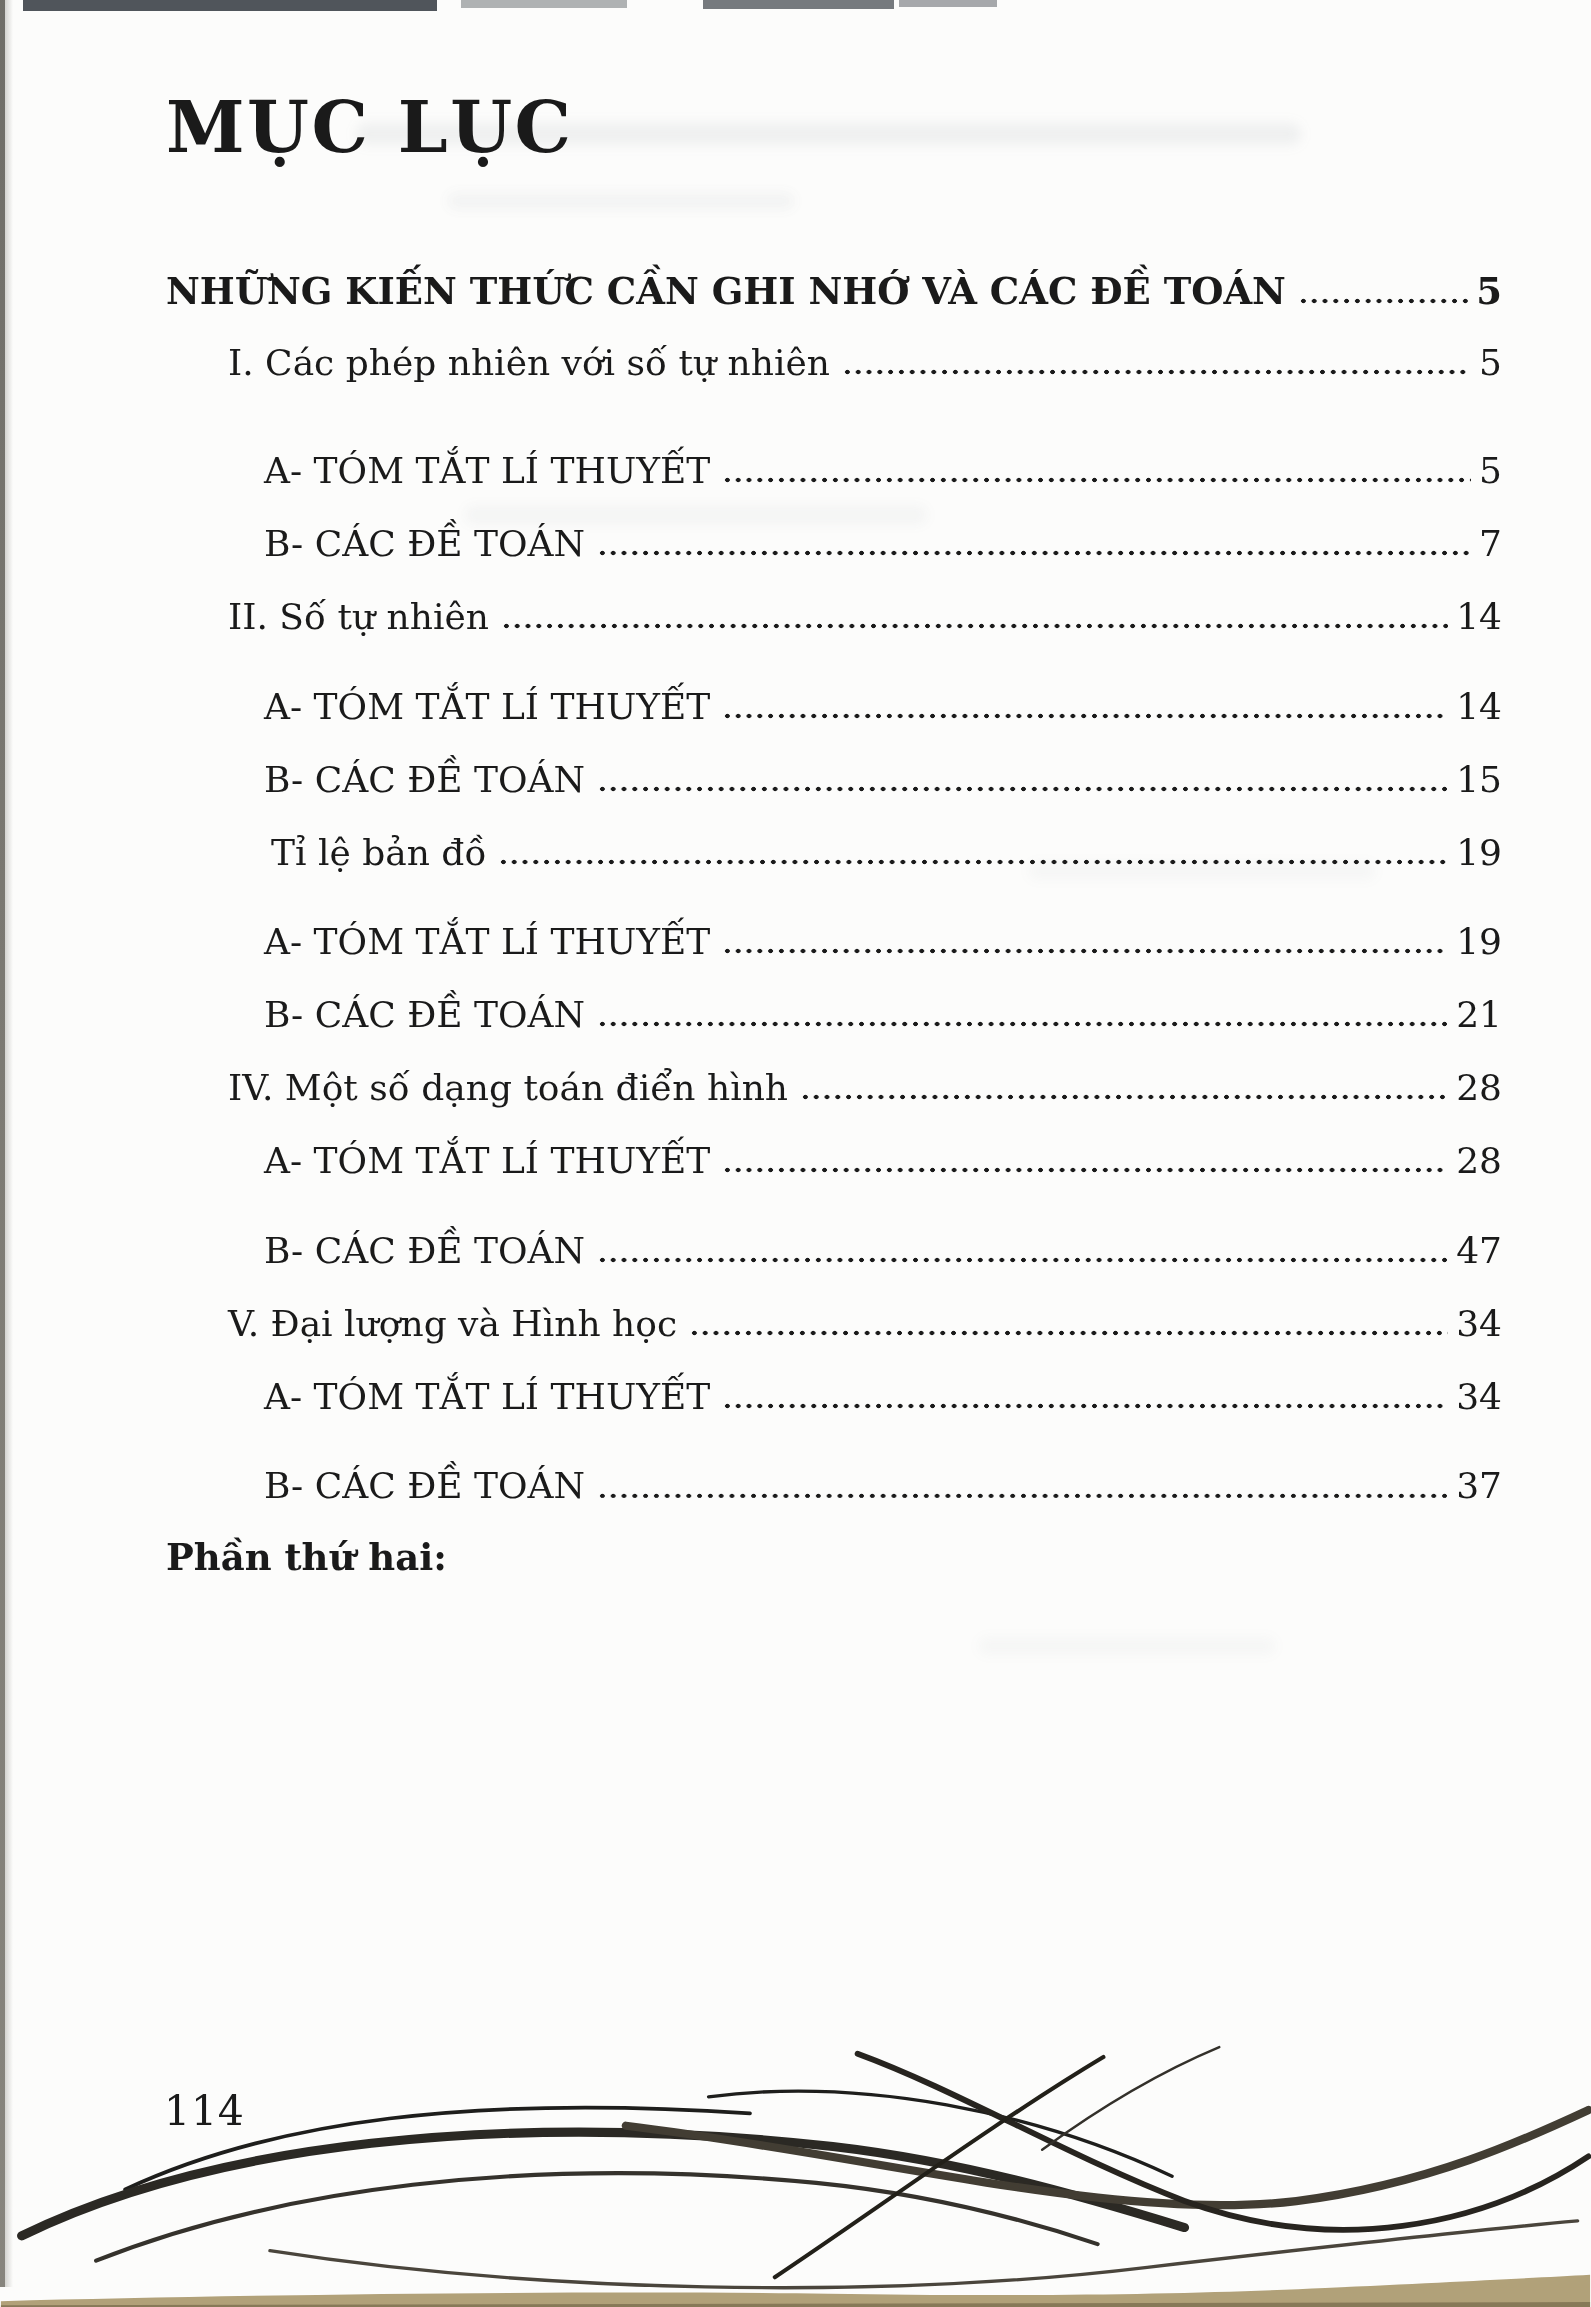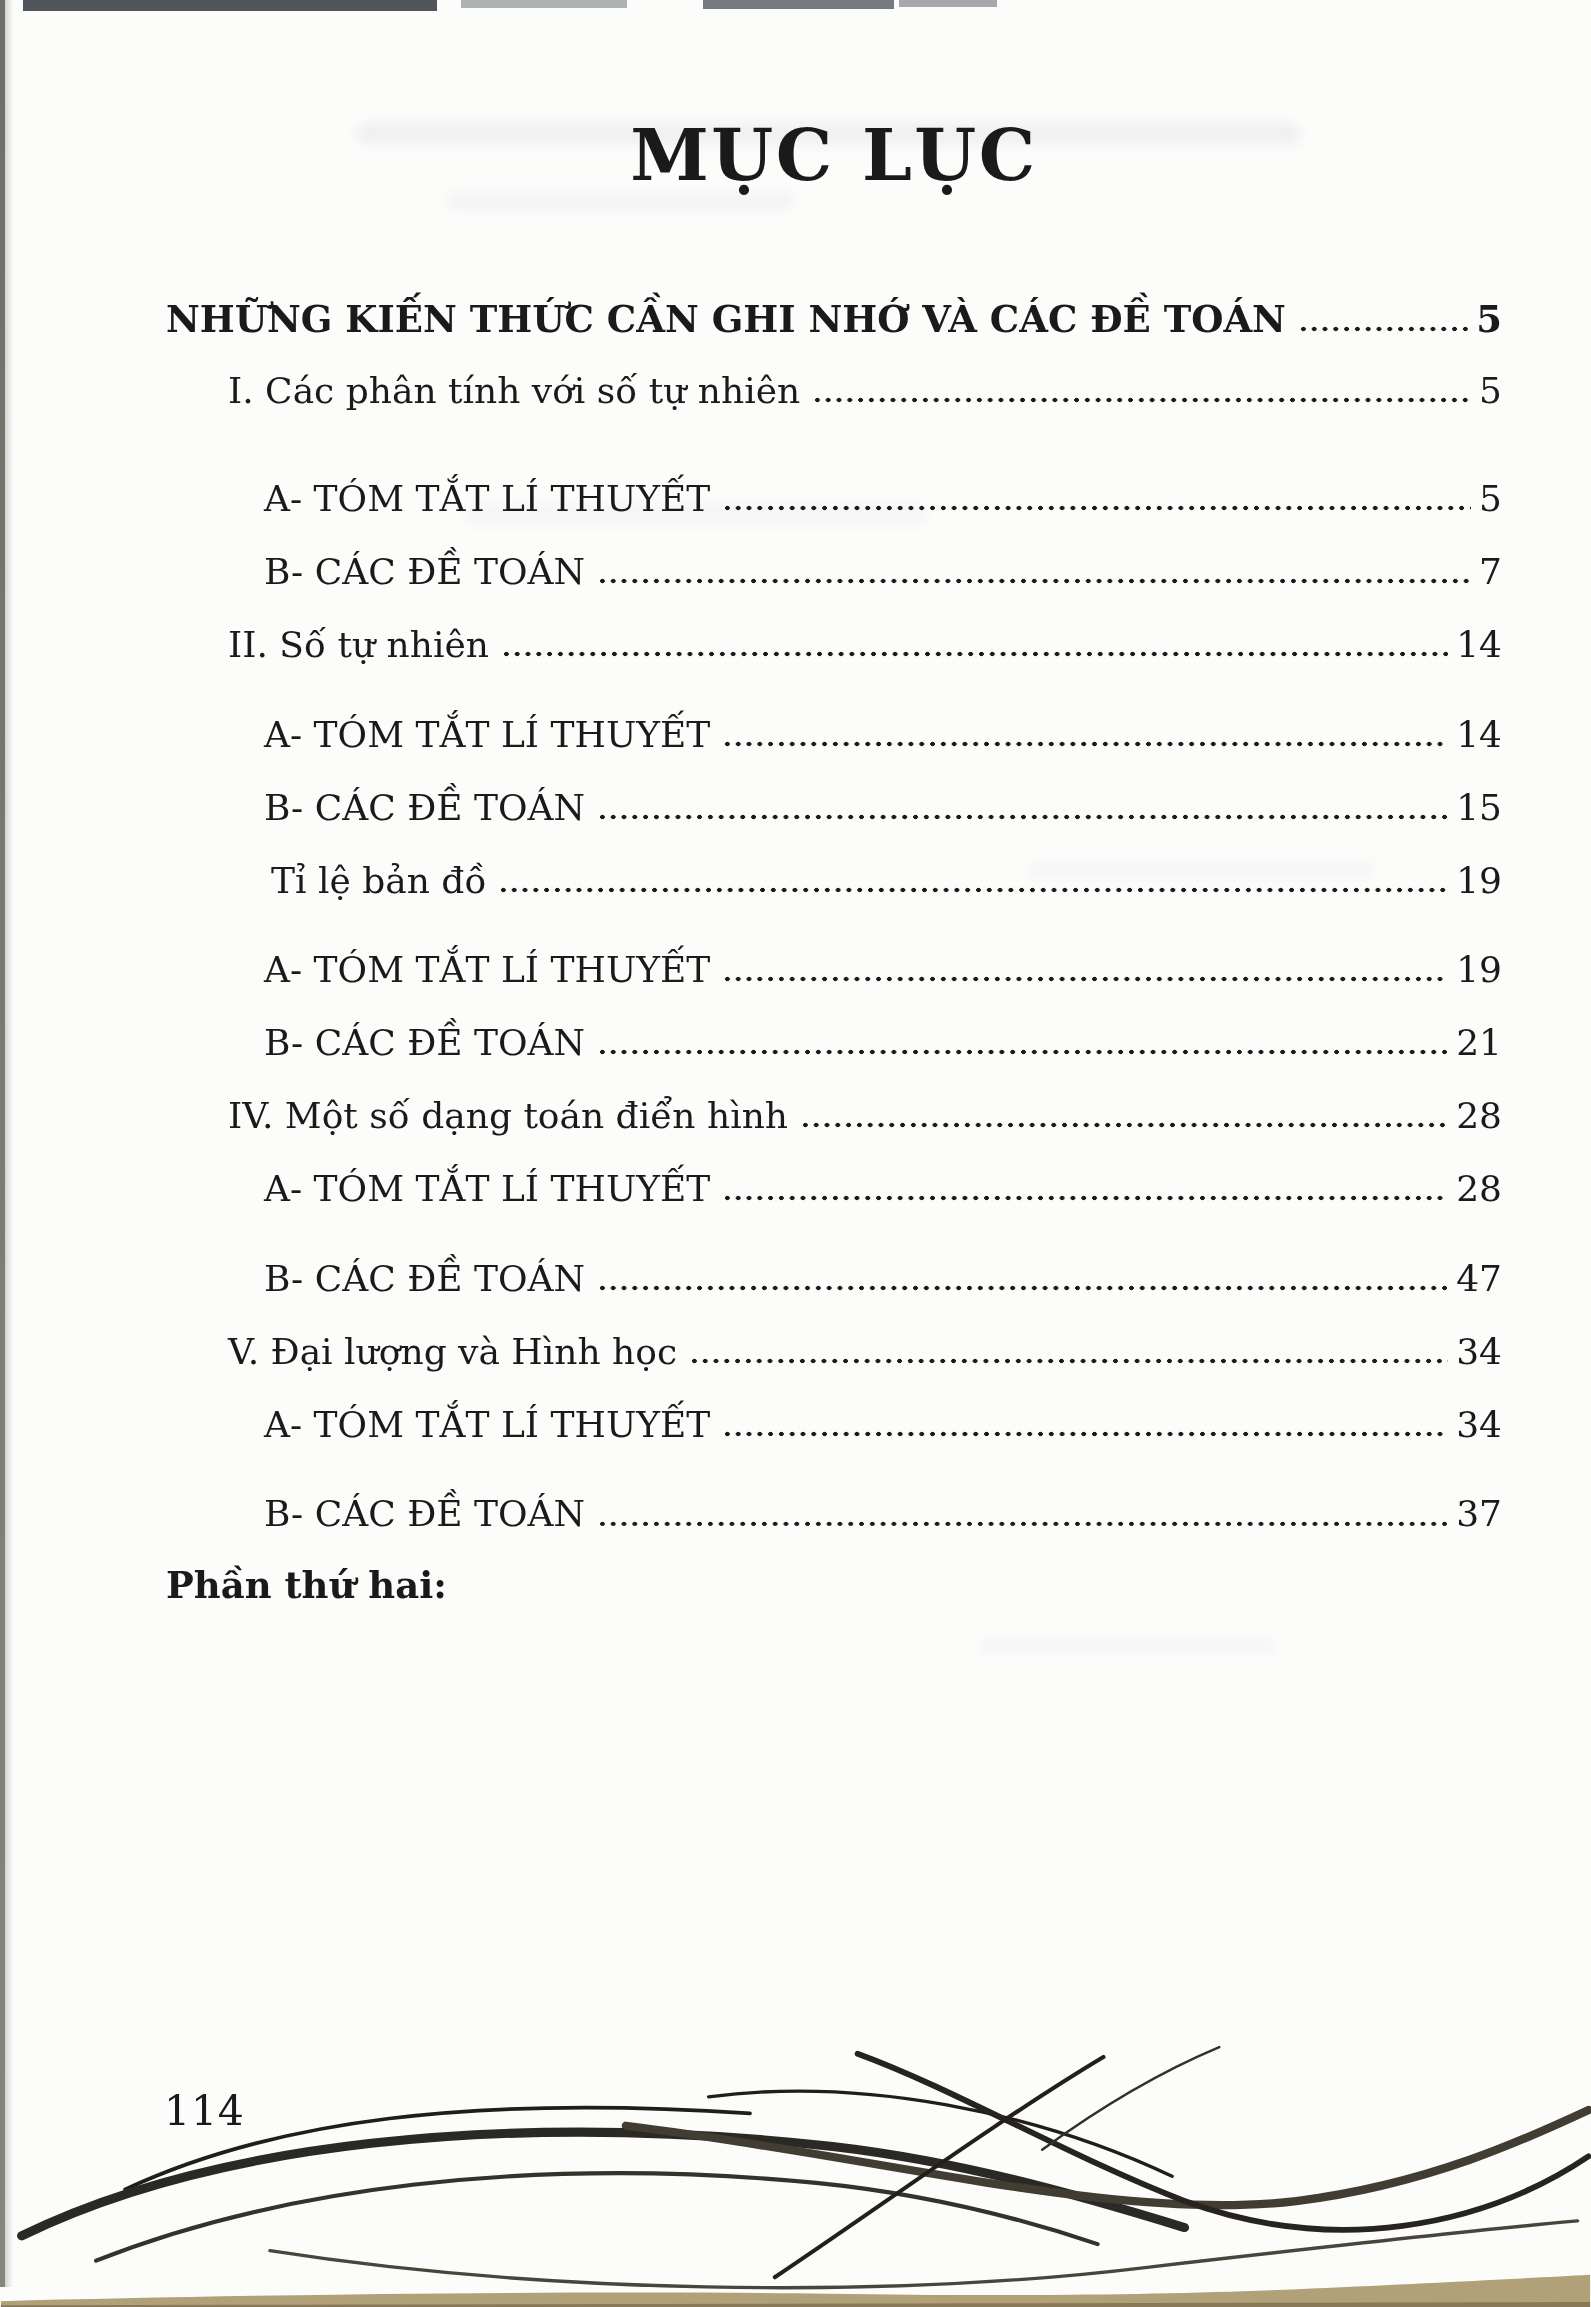--- a/index.html
+++ b/index.html
@@ -35,21 +35,21 @@
   }
   .ghost.g1{left:356px;top:123px;width:945px;height:21.5px;}
   .ghost.g2{left:447px;top:192px;width:348px;height:18px;opacity:.7;}
   .ghost.g3{left:464px;top:505px;width:464px;height:20px;opacity:.6;}
   .ghost.g4{left:1028px;top:862px;width:348px;height:18px;opacity:.5;}
   .ghost.g5{left:978px;top:1637px;width:298px;height:18px;opacity:.5;}
 
   
   .content{position:absolute;left:166px;top:0;width:1336px;}
   .page-title{
-    margin:110px 0 83px 0;text-align:center;
+    margin:82px 0 83px 0;text-align:left;
     font-size:71px;font-weight:bold;letter-spacing:2.5px;line-height:91px;
   }
   .row{display:flex;align-items:baseline;line-height:73px;font-size:36px;white-space:nowrap;}
   .row.part-label,.row.part-title{line-height:70px;font-weight:bold;font-size:37px;}
   .row.section,.row.section-wrap{padding-left:62px;}
   .row.sub{padding-left:98px;justify-content:center;}
   .row.continuation{padding-left:105px;}
   .leader{
     flex:1 1 33px;height:5.8px;margin:0 3.3px 0 11.6px;
     background-image:radial-gradient(circle,var(--ink,#161616) 0 2px,transparent 2.5px);
@@ -88,21 +88,21 @@
 
   <div class="content">
     <div class="page-title">MỤC LỤC</div>
     <div id="toc-list">
         <div class="row part-title">
           <span>NHỮNG KIẾN THỨC CẦN GHI NHỚ VÀ CÁC ĐỀ TOÁN</span>
           <span class="leader"></span>
           <span class="pagenum">5</span>
         </div>
         <div class="row section">
-          <span>I. Các phân tính với số tự nhiên</span>
+          <span>I. Các phép nhiên với số tự nhiên</span>
           <span class="leader"></span>
           <span class="pagenum">5</span>
         </div>
         <div class="row sub">
           <span>A- TÓM TẮT LÍ THUYẾT</span>
           <span class="leader"></span>
           <span class="pagenum">5</span>
         </div>
         <div class="row sub">
           <span>B- CÁC ĐỀ TOÁN</span>

